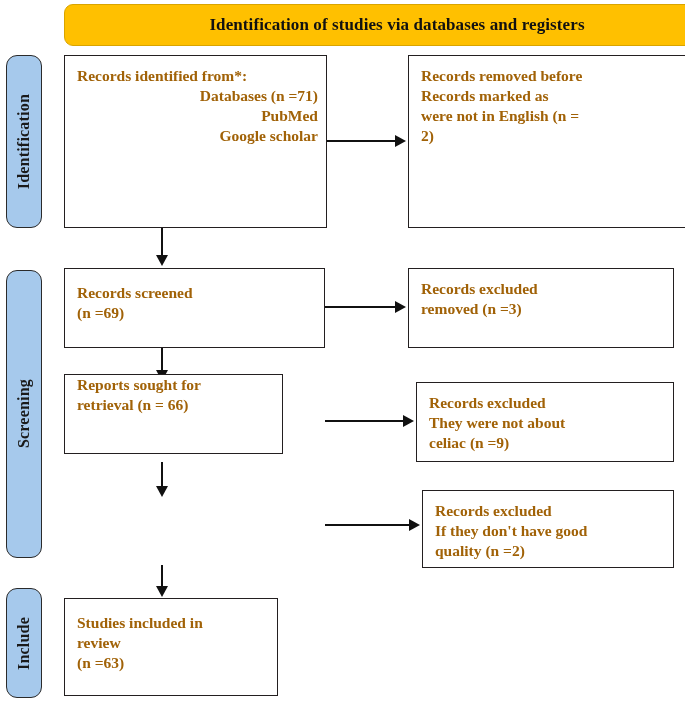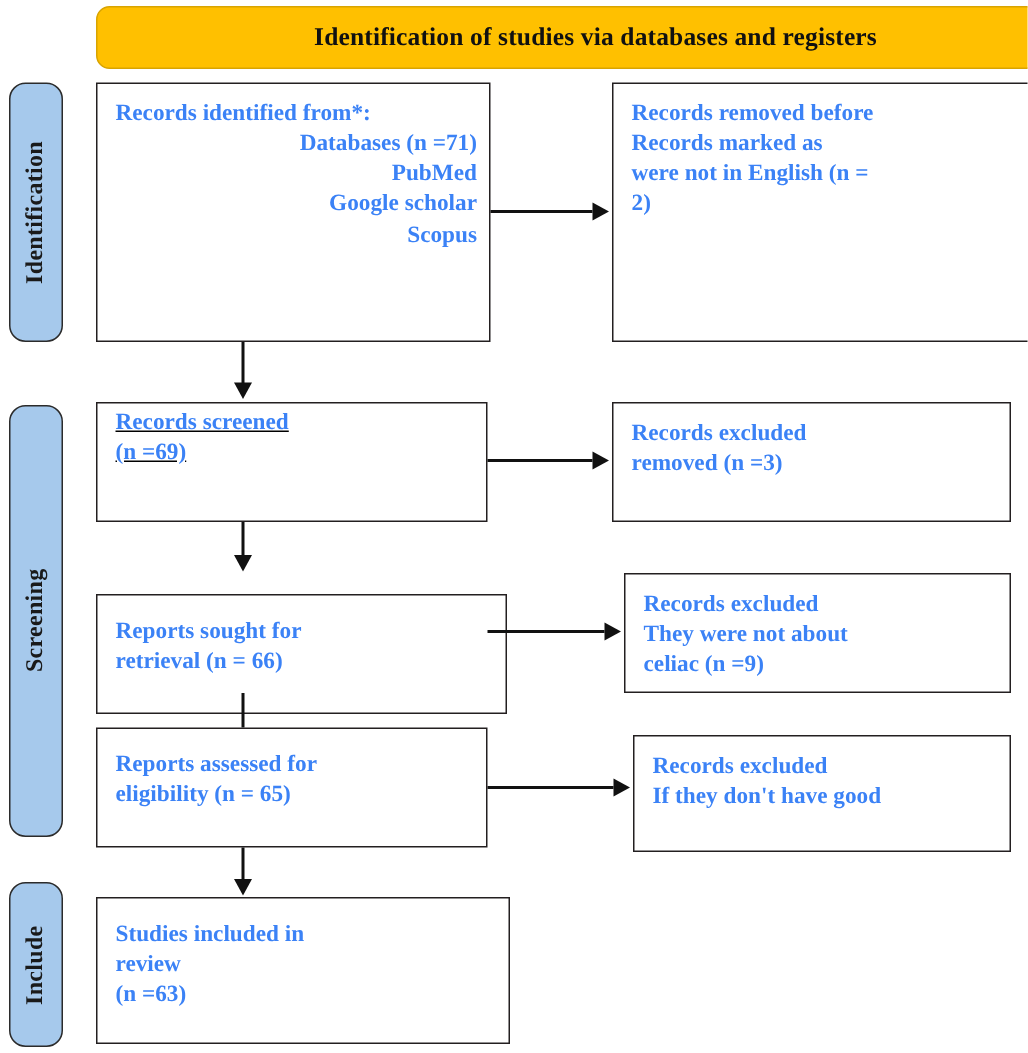--- a/index.html
+++ b/index.html
@@ -76,32 +76,32 @@
   .fbox {
     position: absolute;
     background: #ffffff;
     border: 1.6px solid #231f20;
     box-sizing: border-box;
     padding: 10px 8px 6px 12px;
   }
   .fbox .line {
     font-size: 15.5px;
     font-weight: bold;
-    color: #3b82f6;
+    color: #a16207;
     line-height: 1.30;
     white-space: pre;
   }
   .fbox .line.indent { padding-left: 22px; text-align: right; }
 
   
   #box-identified { left: 64px;  top: 55px;  width: 263px; height: 173px; }
-  #box-screened   { left: 64px;  top: 268px; width: 261px; height: 80px;  padding-top: 3px; text-decoration: underline; }
-  #box-sought     { left: 64px;  top: 396px; width: 274px; height: 80px;  padding-top: 14px; }
+  #box-screened   { left: 64px;  top: 268px; width: 261px; height: 80px;  padding-top: 14px; }
+  #box-sought     { left: 64px;  top: 374px; width: 219px; height: 80px;  padding-top: 0; }
   #box-assessed   { left: 64px;  top: 485px; width: 261px; height: 80px;  padding-top: 14px; }
-  #box-included   { left: 64px;  top: 598px; width: 276px; height: 98px;  padding-top: 14px; }
+  #box-included   { left: 64px;  top: 598px; width: 214px; height: 98px;  padding-top: 14px; }
 
   
   #box-removed   { left: 408px; top: 55px;  width: 310px; height: 173px; }
   #box-excl-dup  { left: 408px; top: 268px; width: 266px; height: 80px;  padding-top: 10px; }
   #box-excl-cel  { left: 416px; top: 382px; width: 258px; height: 80px;  padding-top: 10px; }
   #box-excl-qual { left: 422px; top: 490px; width: 252px; height: 78px;  padding-top: 10px; }
 
   
   .vline {
     position: absolute;
@@ -145,21 +145,20 @@
   </div>
   <div class="stage-tab" id="tab-include">
     <span class="vtext">Include</span>
   </div>
 
   <div class="fbox" id="box-identified">
     <div class="line">Records identified from*:</div>
     <div class="line indent">Databases (n =71)</div>
     <div class="line indent">PubMed</div>
     <div class="line indent">Google scholar</div>
-    <div class="line indent">Scopus</div>
   </div>
 
   <div class="fbox" id="box-removed">
     <div class="line">Records removed before</div>
     <div class="line">Records marked as</div>
     <div class="line">were not in English (n =</div>
     <div class="line">2)</div>
   </div>
 
   <div class="hline" style="left:327px; top:140px; width:68px;"></div>
@@ -194,28 +193,25 @@
     <div class="line">They were not about</div>
     <div class="line">celiac (n =9)</div>
   </div>
 
   <div class="hline" style="left:325px; top:420px; width:78px;"></div>
   <div class="arrow-right" style="left:403px; top:415px;"></div>
 
   <div class="vline" style="left:161px; top:462px; height:26px;"></div>
   <div class="arrow-down" style="left:156px; top:486px;"></div>
 
-  <div class="fbox" id="box-assessed">
-    <div class="line">Reports assessed for</div>
-    <div class="line">eligibility (n = 65)</div>
-  </div>
 
   <div class="fbox" id="box-excl-qual">
     <div class="line">Records excluded</div>
     <div class="line">If they don't have good</div>
+    <div class="line">quality (n =2)</div>
   </div>
 
   <div class="hline" style="left:325px; top:524px; width:84px;"></div>
   <div class="arrow-right" style="left:409px; top:519px;"></div>
 
   <div class="vline" style="left:161px; top:565px; height:23px;"></div>
   <div class="arrow-down" style="left:156px; top:586px;"></div>
 
   <div class="fbox" id="box-included">
     <div class="line">Studies included in</div>

